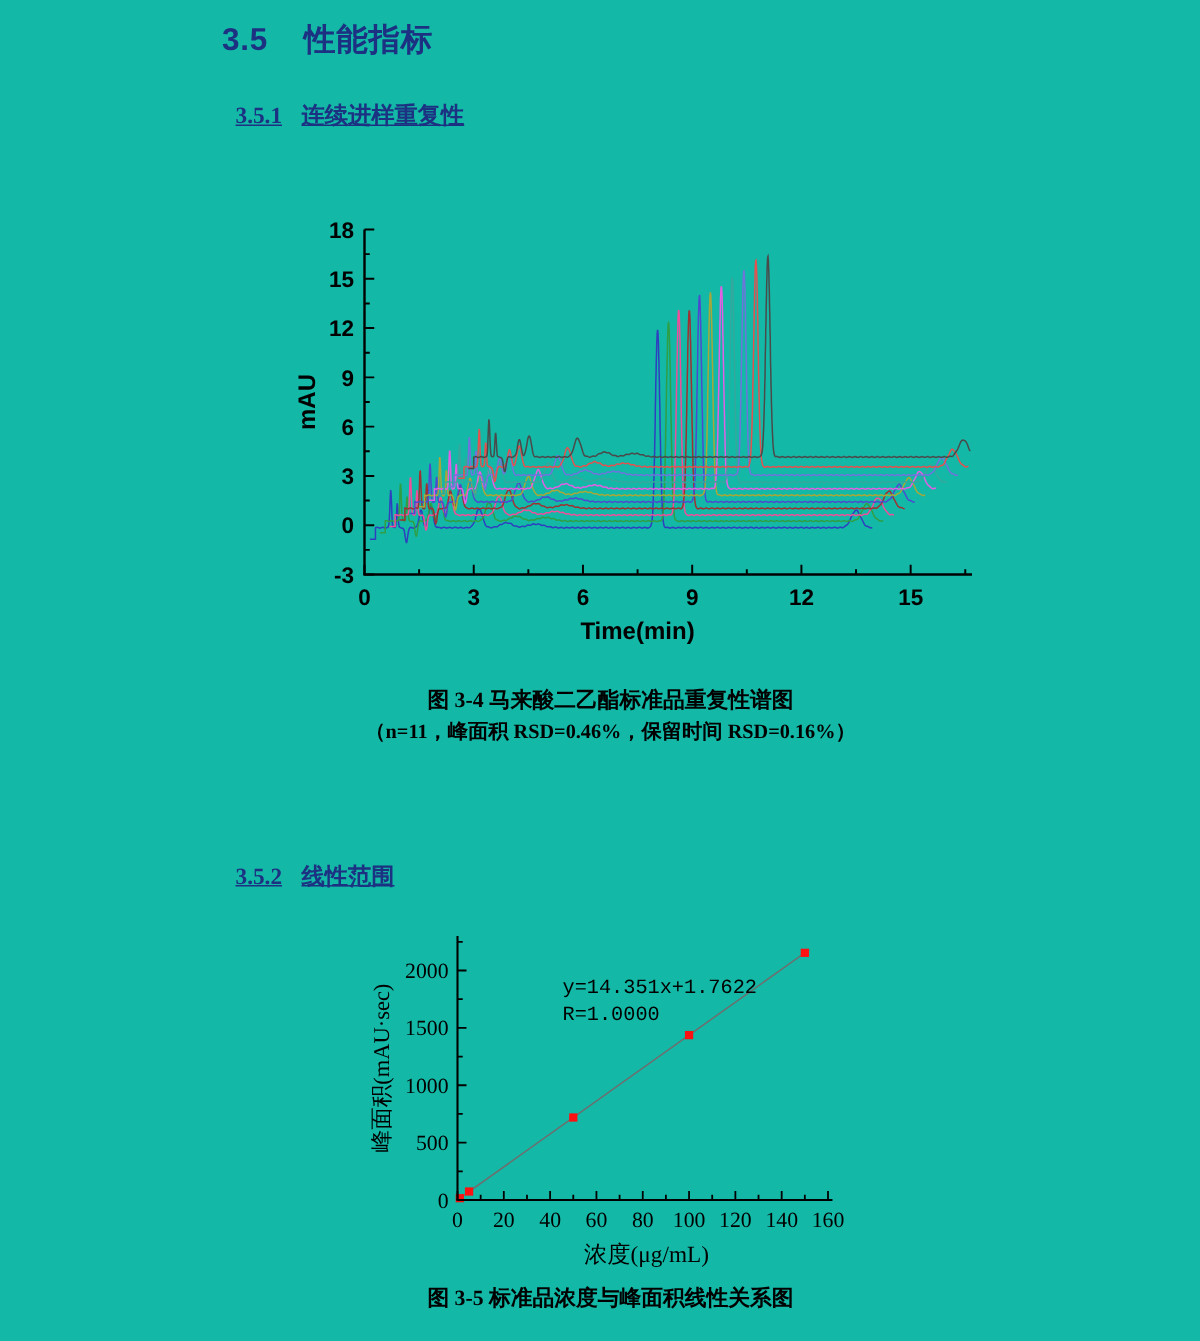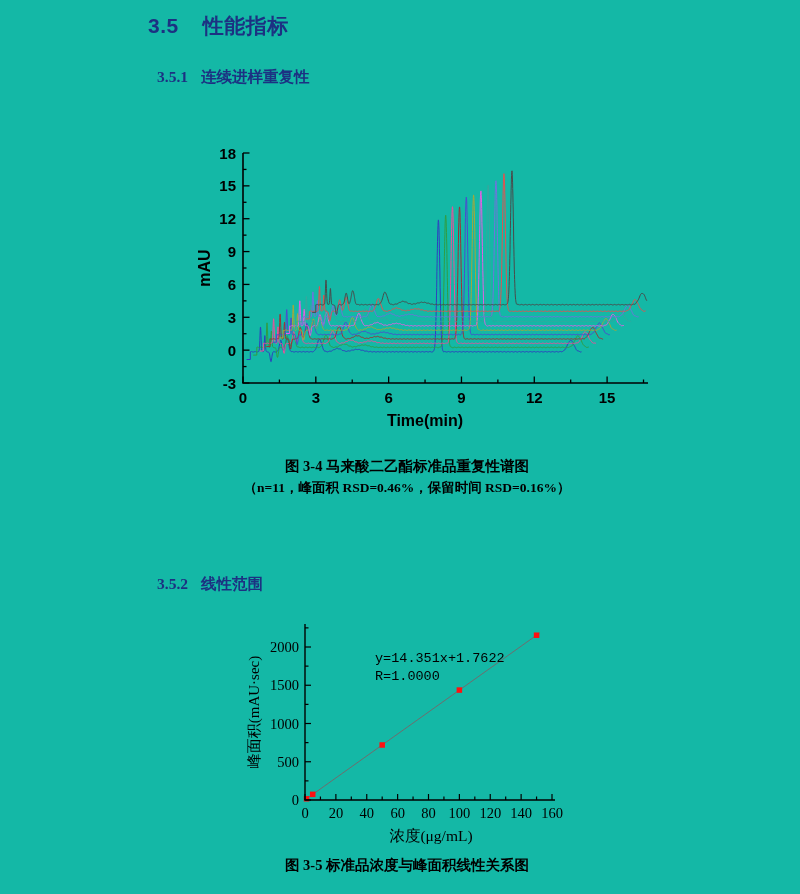--- a/index.html
+++ b/index.html
@@ -2,21 +2,21 @@
 <html><head>
 <meta charset="utf-8">
 <style>
   html,body{margin:0;padding:0;background:#ffffff;}
   .page{position:relative;width:800px;height:894px;background:#14b8a6;overflow:hidden;
         font-family:"Liberation Serif",serif;}
   .h1{position:absolute;left:148px;top:12px;font-family:"Liberation Sans",sans-serif;
       font-weight:bold;font-size:21px;color:#1c3182;letter-spacing:0.5px;}
   .h1 .num{margin-right:24px;}
   .h2{position:absolute;left:157px;font-family:"Liberation Serif",serif;
-      font-weight:bold;font-size:15.5px;color:#1c3182;}
+      font-weight:bold;font-size:15.5px;color:#1c3182;text-decoration:underline;}
   .h2 .num{margin-right:13px;font-family:"Liberation Serif",serif;}
   .h2a{top:67px;}
   .h2b{top:574px;}
   .figwrap{position:absolute;}
   .cap{position:absolute;left:7px;width:800px;text-align:center;color:#000;
        font-family:"Liberation Serif",serif;font-weight:bold;}
   .cap1a{top:457px;font-size:14.5px;}
   .cap1b{top:479px;font-size:13.5px;}
   .cap2{top:856px;font-size:14.5px;}
   svg text{user-select:none;}

